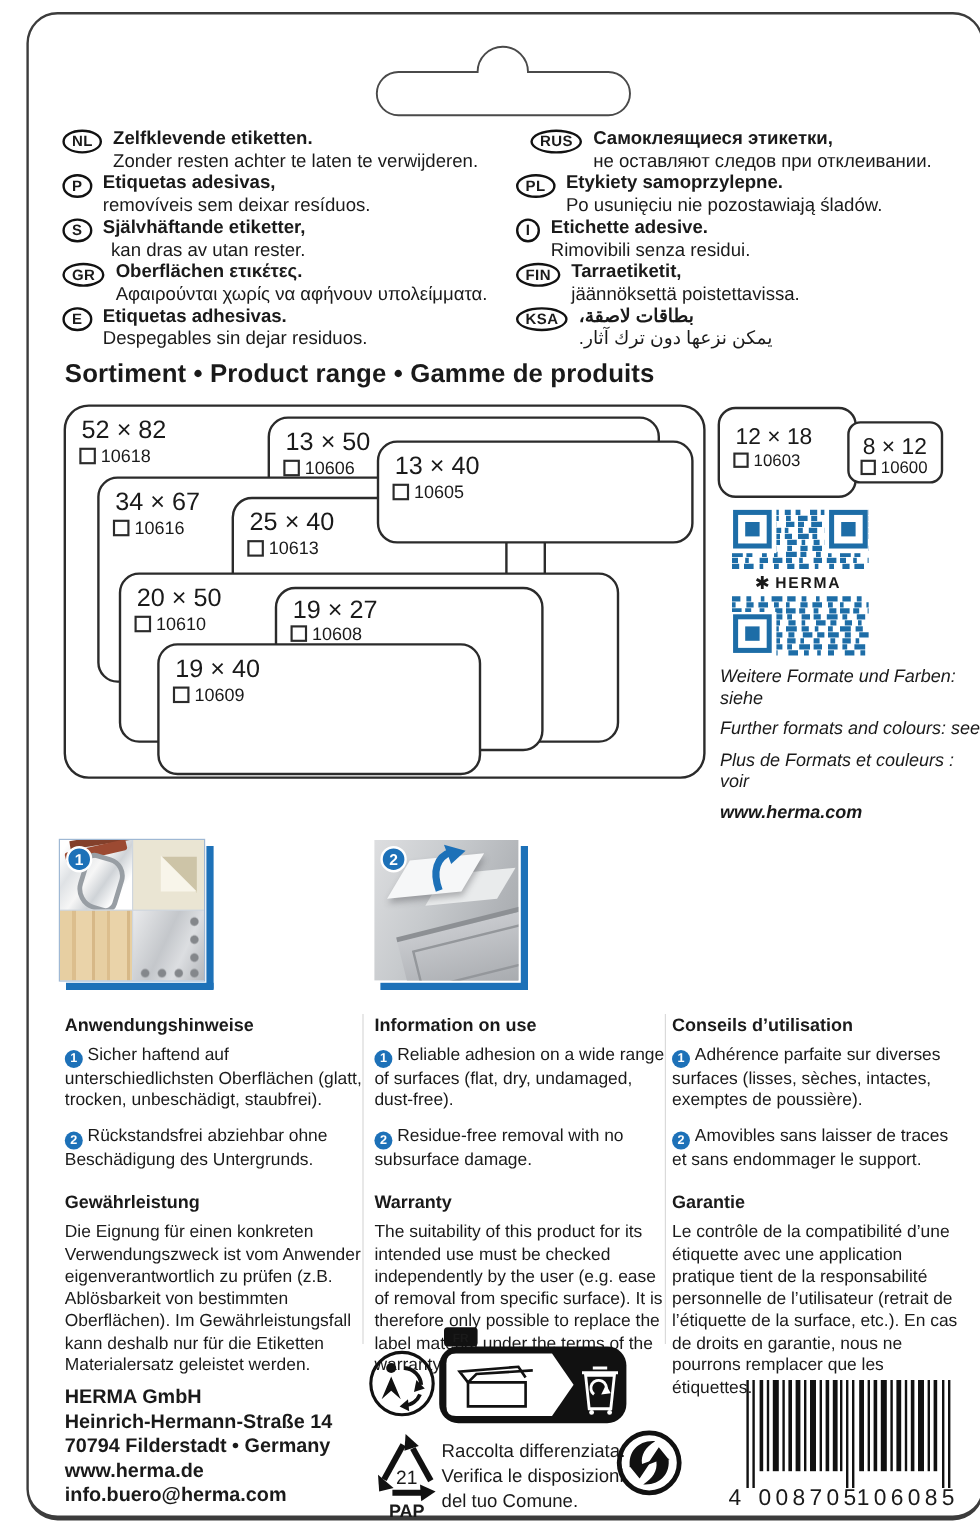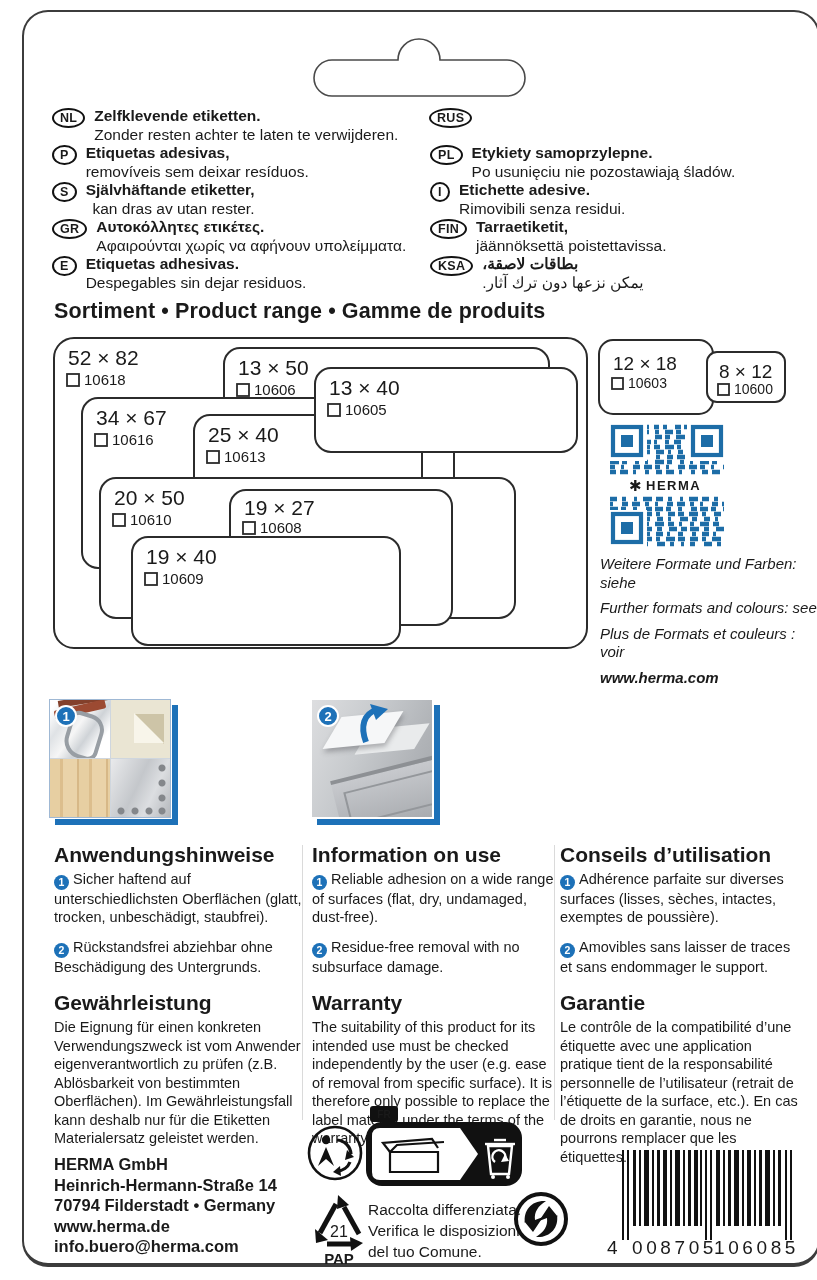--- a/index.html
+++ b/index.html
@@ -54,21 +54,21 @@
   .ph2-img{position:absolute;left:0;top:0;width:120px;height:117px;overflow:hidden;
         background:linear-gradient(115deg,#dddee0 0%,#c7cacd 40%,#b0b3b7 75%,#a3a6aa 100%);}
   .drawer{position:absolute;right:-14px;bottom:-12px;width:110px;height:58px;
         background:linear-gradient(#c7c9cd,#a7aaae);border-top:4px solid #8d9094;transform:rotate(-14deg);}
   .drawer-line{position:absolute;left:10px;top:10px;width:90px;height:30px;border:2px solid #94979b;}
   .peel-label2{position:absolute;left:52px;top:26px;width:56px;height:26px;background:#e9ebec;transform:skewX(-35deg) rotate(-6deg);}
   .peel-label{position:absolute;left:22px;top:14px;width:58px;height:32px;background:#f6f7f8;
         transform:skewX(-35deg) rotate(-6deg);box-shadow:3px 4px 5px rgba(60,60,65,.35);}
   
   .info-col{position:absolute;top:845px;font-size:14.5px;line-height:18.5px;}
-  .info-col h3{margin:0 0 6px 0;font-size:21px;line-height:19px;}
+  .info-col h3{margin:0 0 6px 0;font-size:15px;line-height:19px;}
   .info-col .item{margin:0 0 11px 0;}
   .info-col .warr-h{margin-top:17px;}
   .nbadge{display:inline-flex;width:15px;height:15px;border-radius:50%;background:#1d71b8;color:#fff;
         font-size:10.5px;font-weight:700;align-items:center;justify-content:center;margin-right:4px;
         vertical-align:-2px;}
   .col-sep{position:absolute;top:845px;width:1px;height:275px;background:#dadada;}
   
   .address{position:absolute;left:42px;top:1154px;font-weight:700;font-size:16.5px;line-height:20.5px;}
   .recycle-note{position:absolute;left:356px;top:1199px;font-size:15.5px;line-height:21px;}
 </style>
@@ -100,34 +100,38 @@
   <div class="lang-entry" style="left:40px;top:181px">
     <span class="lang-badge">S</span>
     <div>
         <div class="lang-bold">Självhäftande etiketter,</div>
     <div class="lang-sub">kan dras av utan rester.</div>
       </div>
   </div>
   <div class="lang-entry" style="left:40px;top:218px">
     <span class="lang-badge">GR</span>
     <div>
-        <div class="lang-bold">Αυτοκόλλητες ετικέτες.</div>
+        <div class="lang-bold">Oberflächen ετικέτες.</div>
     <div class="lang-sub">Αφαιρούνται χωρίς να αφήνουν υπολείμματα.</div>
       </div>
   </div>
   <div class="lang-entry" style="left:40px;top:255px">
     <span class="lang-badge">E</span>
     <div>
         <div class="lang-bold">Etiquetas adhesivas.</div>
     <div class="lang-sub">Despegables sin dejar residuos.</div>
       </div>
   </div>
 
-  <div class="lang-entry" style="left:417px;top:107px">
+  <div class="lang-entry" style="left:430px;top:107px">
     <span class="lang-badge">RUS</span>
+    <div>
+        <div class="lang-bold">Самоклеящиеся этикетки,</div>
+    <div class="lang-sub">не оставляют следов при отклеивании.</div>
+      </div>
   </div>
   <div class="lang-entry" style="left:418px;top:144px">
     <span class="lang-badge">PL</span>
     <div>
         <div class="lang-bold">Etykiety samoprzylepne.</div>
     <div class="lang-sub">Po usunięciu nie pozostawiają śladów.</div>
       </div>
   </div>
   <div class="lang-entry" style="left:418px;top:181px">
     <span class="lang-badge">I</span>

